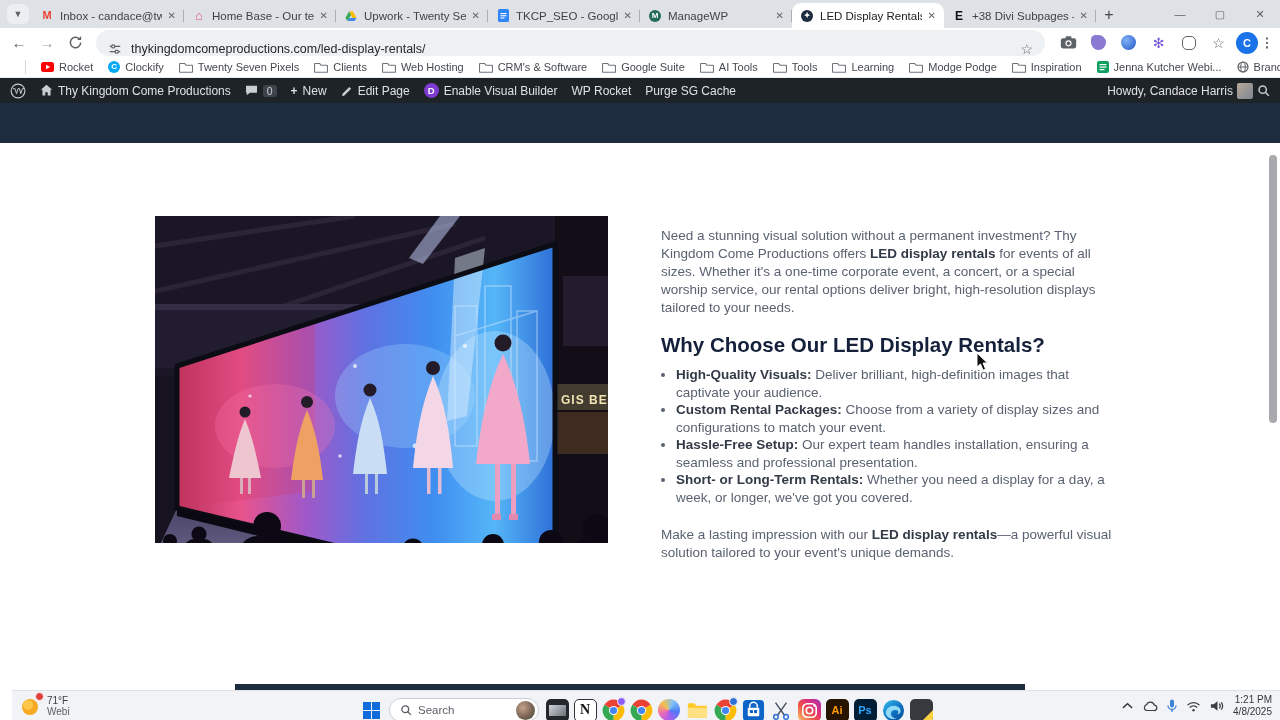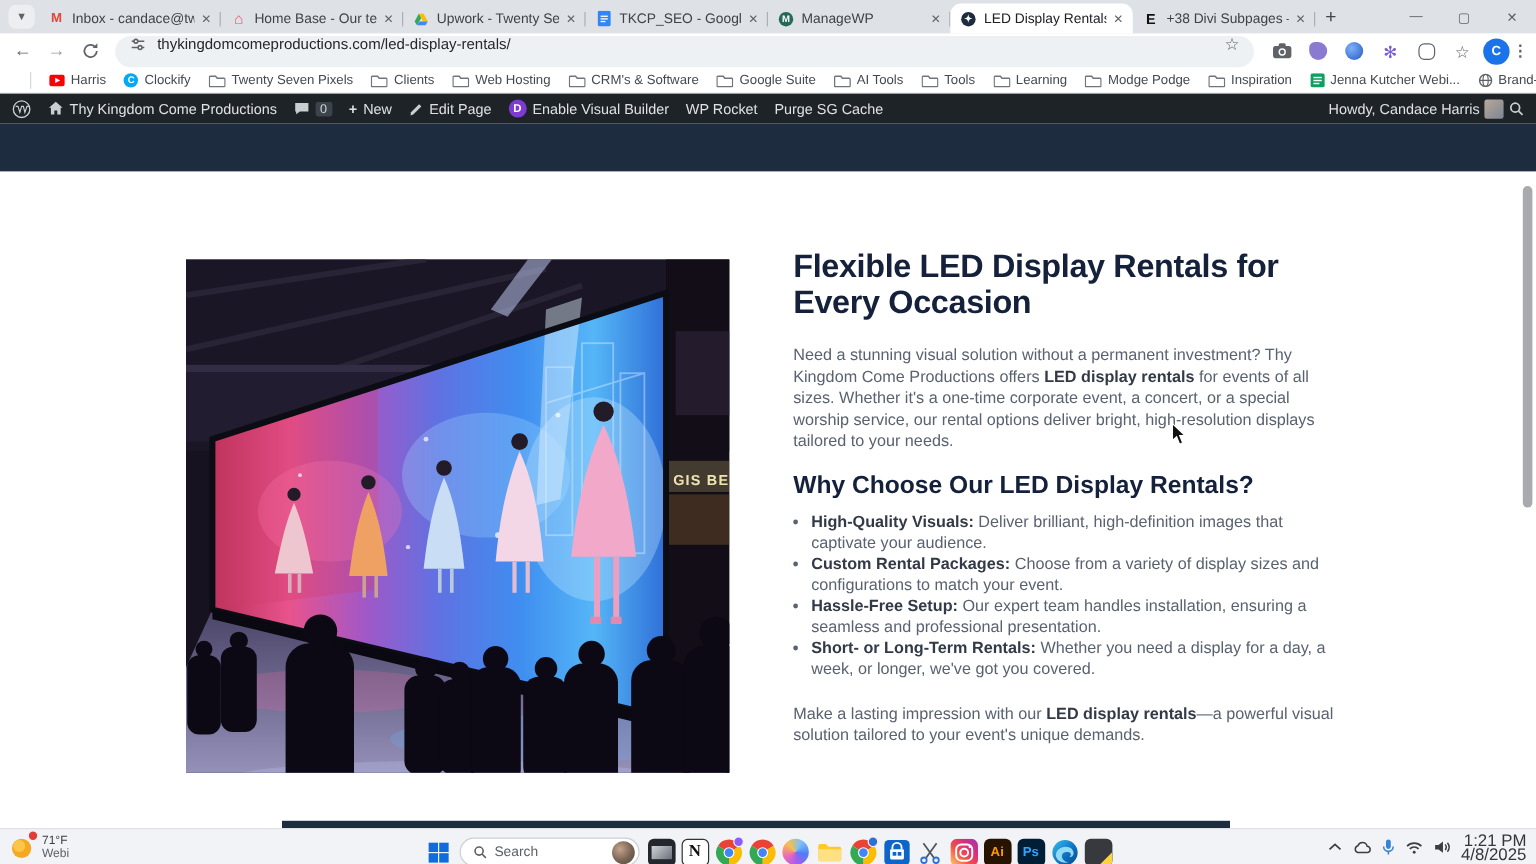--- a/index.html
+++ b/index.html
@@ -23,21 +23,21 @@
           color:#44474a;font-size:16px}
   .wctrls{margin-left:auto;display:flex;height:28px;align-self:flex-start}
   .wc{width:40px;display:flex;align-items:center;justify-content:center;font-size:11px;color:#5f6368}
 
   
   .toolbar{position:absolute;top:28px;left:0;right:0;height:29px;background:#fff;
            display:flex;align-items:center;padding:0 6px;gap:2px}
   .nav{width:26px;height:26px;display:flex;align-items:center;justify-content:center;
        font-size:15px;color:#5f6368;border-radius:50%}
   .nav.fwd{color:#9aa0a6}
-  .omnibox{flex:1;height:26px;background:#eef1f4;border-radius:13px;display:flex;align-items:flex-start;
+  .omnibox{flex:1;height:26px;background:#eef1f4;border-radius:13px;display:flex;align-items:flex-end;
            padding:0 12px;gap:9px;margin:0 6px}
   .url{font-size:12.5px;color:#24272b;flex:1;white-space:nowrap;overflow:hidden}
   .omni-star{color:#5f6368;font-size:14px;line-height:1}
   .extrow{display:flex;align-items:center;gap:11px;padding:0 6px;flex:none}
   .ext{width:19px;height:19px;display:flex;align-items:center;justify-content:center}
   .avatar{width:22px;height:22px;border-radius:50%;background:#1a73e8;color:#fff;font-size:11px;
           font-weight:bold;display:flex;align-items:center;justify-content:center}
   .kebab{color:#5f6368;font-size:13px;width:14px;text-align:center;font-weight:bold}
 
   
@@ -53,51 +53,51 @@
   .wpit{display:flex;align-items:center;gap:5px;white-space:nowrap}
   .wpcount{background:#3c434a;border-radius:2px;padding:0 4px;font-size:10.5px;color:#cfd3d7}
   .divi-d{width:15px;height:15px;border-radius:50%;background:#7e3bd0;color:#fff;font-size:9.5px;
           font-weight:bold;display:flex;align-items:center;justify-content:center}
   .wpright{margin-left:auto;display:flex;align-items:center;gap:4px}
   .wp-avatar{width:16px;height:16px;border-radius:2px;background:linear-gradient(135deg,#b7a89a,#7d8591)}
 
   
   .siteband{position:absolute;top:103px;left:0;right:0;height:40px;background:#1d2c3f}
   .content{position:absolute;top:143px;left:0;right:0;height:547px;background:#fff;overflow:hidden}
-  .hero{position:absolute;left:155px;top:73px;width:453px;height:428px;overflow:hidden}
+  .hero{position:absolute;left:155px;top:73px;width:453px;height:327px;overflow:hidden}
   .textcol{position:absolute;left:661px;top:64px;width:456px}
   .textcol h1{margin:0;font-size:27px;line-height:30px;font-weight:700;color:#15213b;letter-spacing:-.3px}
   .textcol h2{margin:16px 0 0;font-size:20.5px;line-height:23px;font-weight:700;color:#15213b}
   .textcol p{margin:20px 0 0;font-size:13.5px;line-height:18px;color:#5a6270}
   .textcol p b,.textcol li b{color:#333a47}
   .textcol ul{margin:10px 0 0;padding-left:15px}
   .textcol li{font-size:13.5px;line-height:17.5px;color:#5a6270}
   .nextbar{position:absolute;left:235px;top:541px;width:790px;height:6px;background:#1d2c3f}
   .scrollthumb{position:absolute;right:3px;top:155px;width:8px;height:268px;background:#a8aaad;border-radius:4px;z-index:40}
 
   
-  .taskbar{position:absolute;bottom:0;left:0;right:0;height:30px;background:#f1f3f6;border-top:1px solid #dfe1e4}
+  .taskbar{position:absolute;bottom:0;left:12px;right:0;height:30px;background:#f1f3f6;border-top:1px solid #dfe1e4}
   .tb-left{position:absolute;left:6px;top:0;height:30px;display:flex;align-items:center;gap:5px}
   .weatherwrap{position:relative;width:24px;height:24px}
   .wbadge{position:absolute;top:-2px;right:-2px;width:9px;height:9px;border-radius:50%;background:#e03e36;border:1px solid #f1f3f6}
   .wtxt{font-size:10px;color:#3a3d42;line-height:11px}
   .tb-center{position:absolute;left:50%;top:0;height:38px;transform:translateX(-50%);display:flex;align-items:center;gap:4px}
   .tb-icon{width:28px;height:28px;position:relative;display:flex;align-items:center;justify-content:center;flex:none}
   .searchpill{width:150px;height:24px;background:#fff;border:1px solid #ccd0d6;border-radius:12px;
               display:flex;align-items:center;padding:0 3px 0 10px;gap:6px;font-size:11.5px;color:#5b5f66;flex:none}
   .pillimg{margin-left:auto;width:19px;height:19px;border-radius:50%;
            background:radial-gradient(circle at 35% 35%,#c3a48e,#7a6353 55%,#44503a)}
   .sq24{position:relative;width:23px;height:23px;border-radius:5px;display:flex;align-items:center;
         justify-content:center;overflow:hidden;font-weight:bold}
   .badge{position:absolute;top:1px;right:1px;width:9px;height:9px;border-radius:50%;border:1.5px solid #f1f3f6}
   .ind{position:absolute;bottom:0;left:50%;transform:translateX(-50%);height:3px;border-radius:2px}
   .copilot-ic{width:22px;height:22px;border-radius:50%;
               background:conic-gradient(from 30deg,#7cc0f8,#4f7df6,#a45df0,#ef6cb4,#f7c04a,#7cc0f8)}
   .tb-right{position:absolute;right:8px;top:0;height:30px;display:flex;align-items:center;gap:9px}
-  .clock{text-align:right;font-size:14px;color:#33363b;line-height:12px}
+  .clock{text-align:right;font-size:10px;color:#33363b;line-height:12px}
 
   .cursor{position:absolute;left:976px;top:352px;z-index:60}
   .txtic{font-size:11px;line-height:1;font-weight:bold}
   .dotic{width:12px;height:12px;border-radius:50%;display:flex;align-items:center;justify-content:center;
          color:#fff;font-size:8px;font-weight:bold;line-height:1}
 </style>
 </head>
 <body>
 
 <div class="tabbar">
@@ -232,21 +232,21 @@
   </svg>
   <div class="bmsep"></div>
   <div id="bm-host" style="display:flex;align-items:center;gap:15px">
       <div class="bm">
     <span class="fav" style="display:flex;align-items:center">
           <svg width="13" height="10" viewBox="0 0 13 10">
             <rect width="13" height="10" rx="2.5" fill="#f00"></rect>
             <polygon points="5,2.8 9.2,5 5,7.2" fill="#fff"></polygon>
           </svg>
         </span>
-    <span class="lbl">Harris</span>
+    <span class="lbl">Rocket</span>
   </div>
       <div class="bm">
     <span class="fav" style="display:flex;align-items:center">
           <span class="dotic" style="background:#03a9f4">C</span>
         </span>
     <span class="lbl">Clockify</span>
   </div>
       <div class="bm">
     <span class="fav" style="display:flex;align-items:center">
           <svg width="14" height="12" viewBox="0 0 16 13">
@@ -511,21 +511,20 @@
       <g fill="#0b0812" opacity=".3">
         <ellipse cx="112" cy="456" rx="40" ry="6"></ellipse>
           <ellipse cx="258" cy="444" rx="30" ry="5"></ellipse>
         <ellipse cx="338" cy="448" rx="32" ry="5"></ellipse>
           <ellipse cx="396" cy="452" rx="34" ry="5"></ellipse>
       </g>
     </svg>
   </div>
 
   <div class="textcol">
-    <h1>Flexible LED Display Rentals for Every Occasion</h1>
     <p><span>Need a stunning visual solution without a permanent investment? Thy Kingdom Come Productions offers </span><b>LED display rentals</b><span> for events of all sizes. Whether it's a one-time corporate event, a concert, or a special worship service, our rental options deliver bright, high-resolution displays tailored to your needs.</span></p>
     <h2>Why Choose Our LED Display Rentals?</h2>
     <ul id="bullets-host">
         <li><b class="bl">High-Quality Visuals:</b><span class="bt"> Deliver brilliant, high-definition images that captivate your audience.</span></li>
         <li><b class="bl">Custom Rental Packages:</b><span class="bt"> Choose from a variety of display sizes and configurations to match your event.</span></li>
         <li><b class="bl">Hassle-Free Setup:</b><span class="bt"> Our expert team handles installation, ensuring a seamless and professional presentation.</span></li>
         <li><b class="bl">Short- or Long-Term Rentals:</b><span class="bt"> Whether you need a display for a day, a week, or longer, we've got you covered.</span></li>
       </ul>
     <p><span>Make a lasting impression with our </span><b>LED display rentals</b><span>—a powerful visual solution tailored to your event's unique demands.</span></p>
   </div>

